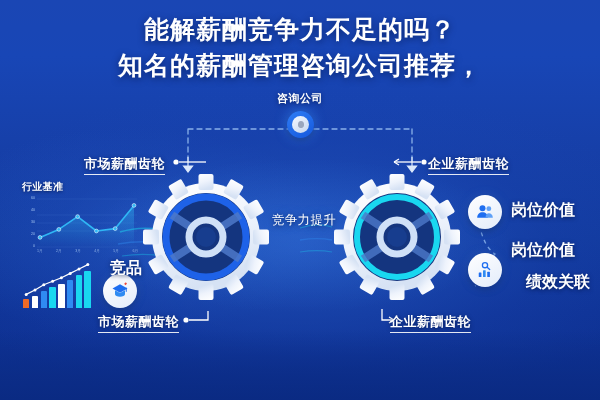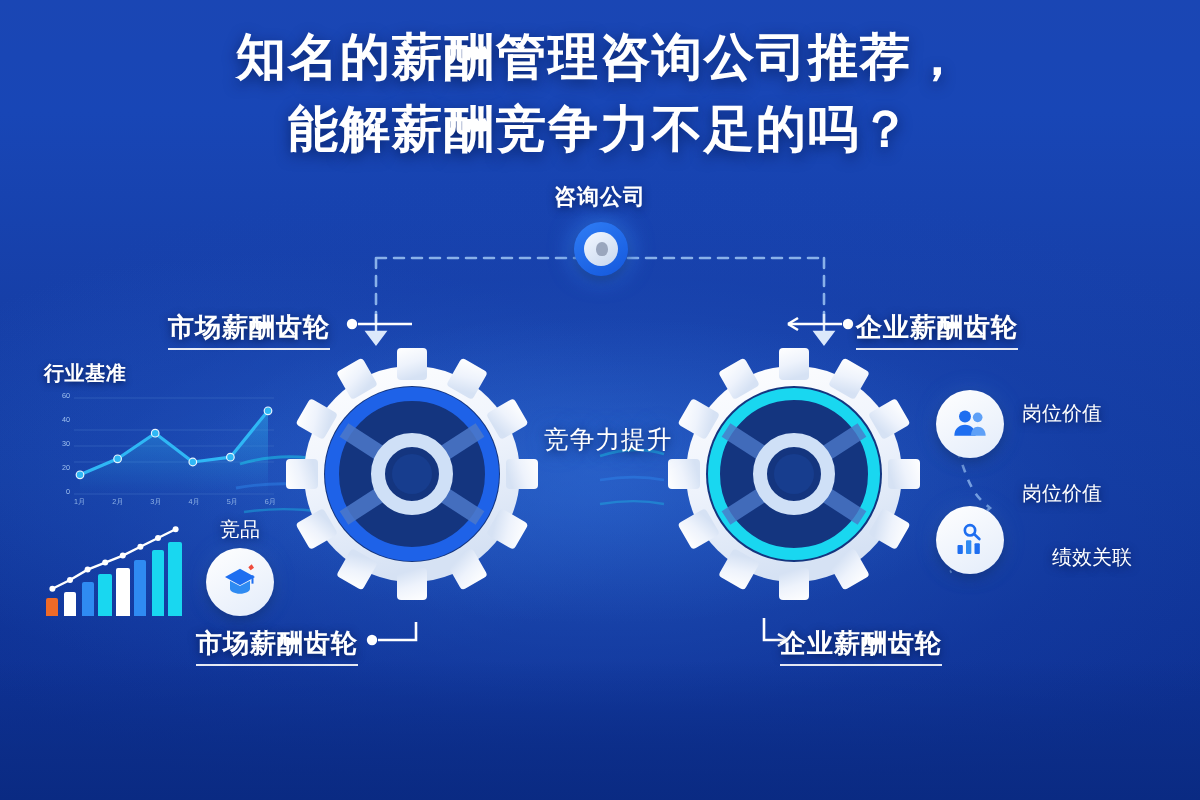--- a/index.html
+++ b/index.html
@@ -130,41 +130,41 @@
     position:absolute; width:34px; height:34px; border-radius:50%;
     background:linear-gradient(150deg,#ffffff 0%,#e3ecfa 100%);
     box-shadow:0 2px 7px rgba(4,22,70,.5), 0 0 10px rgba(80,150,255,.35);
     display:flex; align-items:center; justify-content:center; z-index:12;
   }
   .badge-compete{ left:103px; top:274px; }
   .badge-people{  left:468px; top:195px; }
   .badge-perf{    left:468px; top:253px; }
 
   .badge-label{
-    position:absolute; color:#ffffff; font-size:10px; font-weight:normal;
+    position:absolute; color:#ffffff; font-size:16px; font-weight:bold;
     white-space:nowrap; z-index:13; text-shadow:0 1px 4px rgba(3,20,70,.8);
   }
   .bl-compete{ left:110px; top:258px; }
   .bl-1{ left:511px; top:200px; }
   .bl-2{ left:511px; top:240px; }
   .bl-3{ left:511px; top:272px;padding-left:15px; }
 
   .dashed-right{ position:absolute; left:455px; top:190px; z-index:7; }
   .wires{ position:absolute; left:0; top:0; z-index:9; pointer-events:none; }
 </style>
 </head>
 <body>
 
 <div id="stage">
   <div class="glow-band"></div>
 </div>
 
 <div class="headline">
+  <div>能解薪酬竞争力不足的吗？</div>
   <div>知名的薪酬管理咨询公司推荐，</div>
-  <div>能解薪酬竞争力不足的吗？</div>
 </div>
 
 <svg class="bracket" width="600" height="90">
   <path d="M300,31 L300,31" stroke="none"></path>
   <path d="M188,34 L188,70 M188,34 L412,34 M412,34 L412,70" fill="none" stroke="#9ec4f3" stroke-width="1.3" stroke-dasharray="5 4" opacity="0.85" stroke-linecap="round"></path>
 
   <path d="M188,62 L188,76 M183.5,71 L188,77 L192.5,71 Z" fill="#dbe8fb" stroke="#dbe8fb" stroke-width="1.2"></path>
   <path d="M412,62 L412,76 M407.5,71 L412,77 L416.5,71 Z" fill="#dbe8fb" stroke="#dbe8fb" stroke-width="1.2"></path>
 </svg>
 

